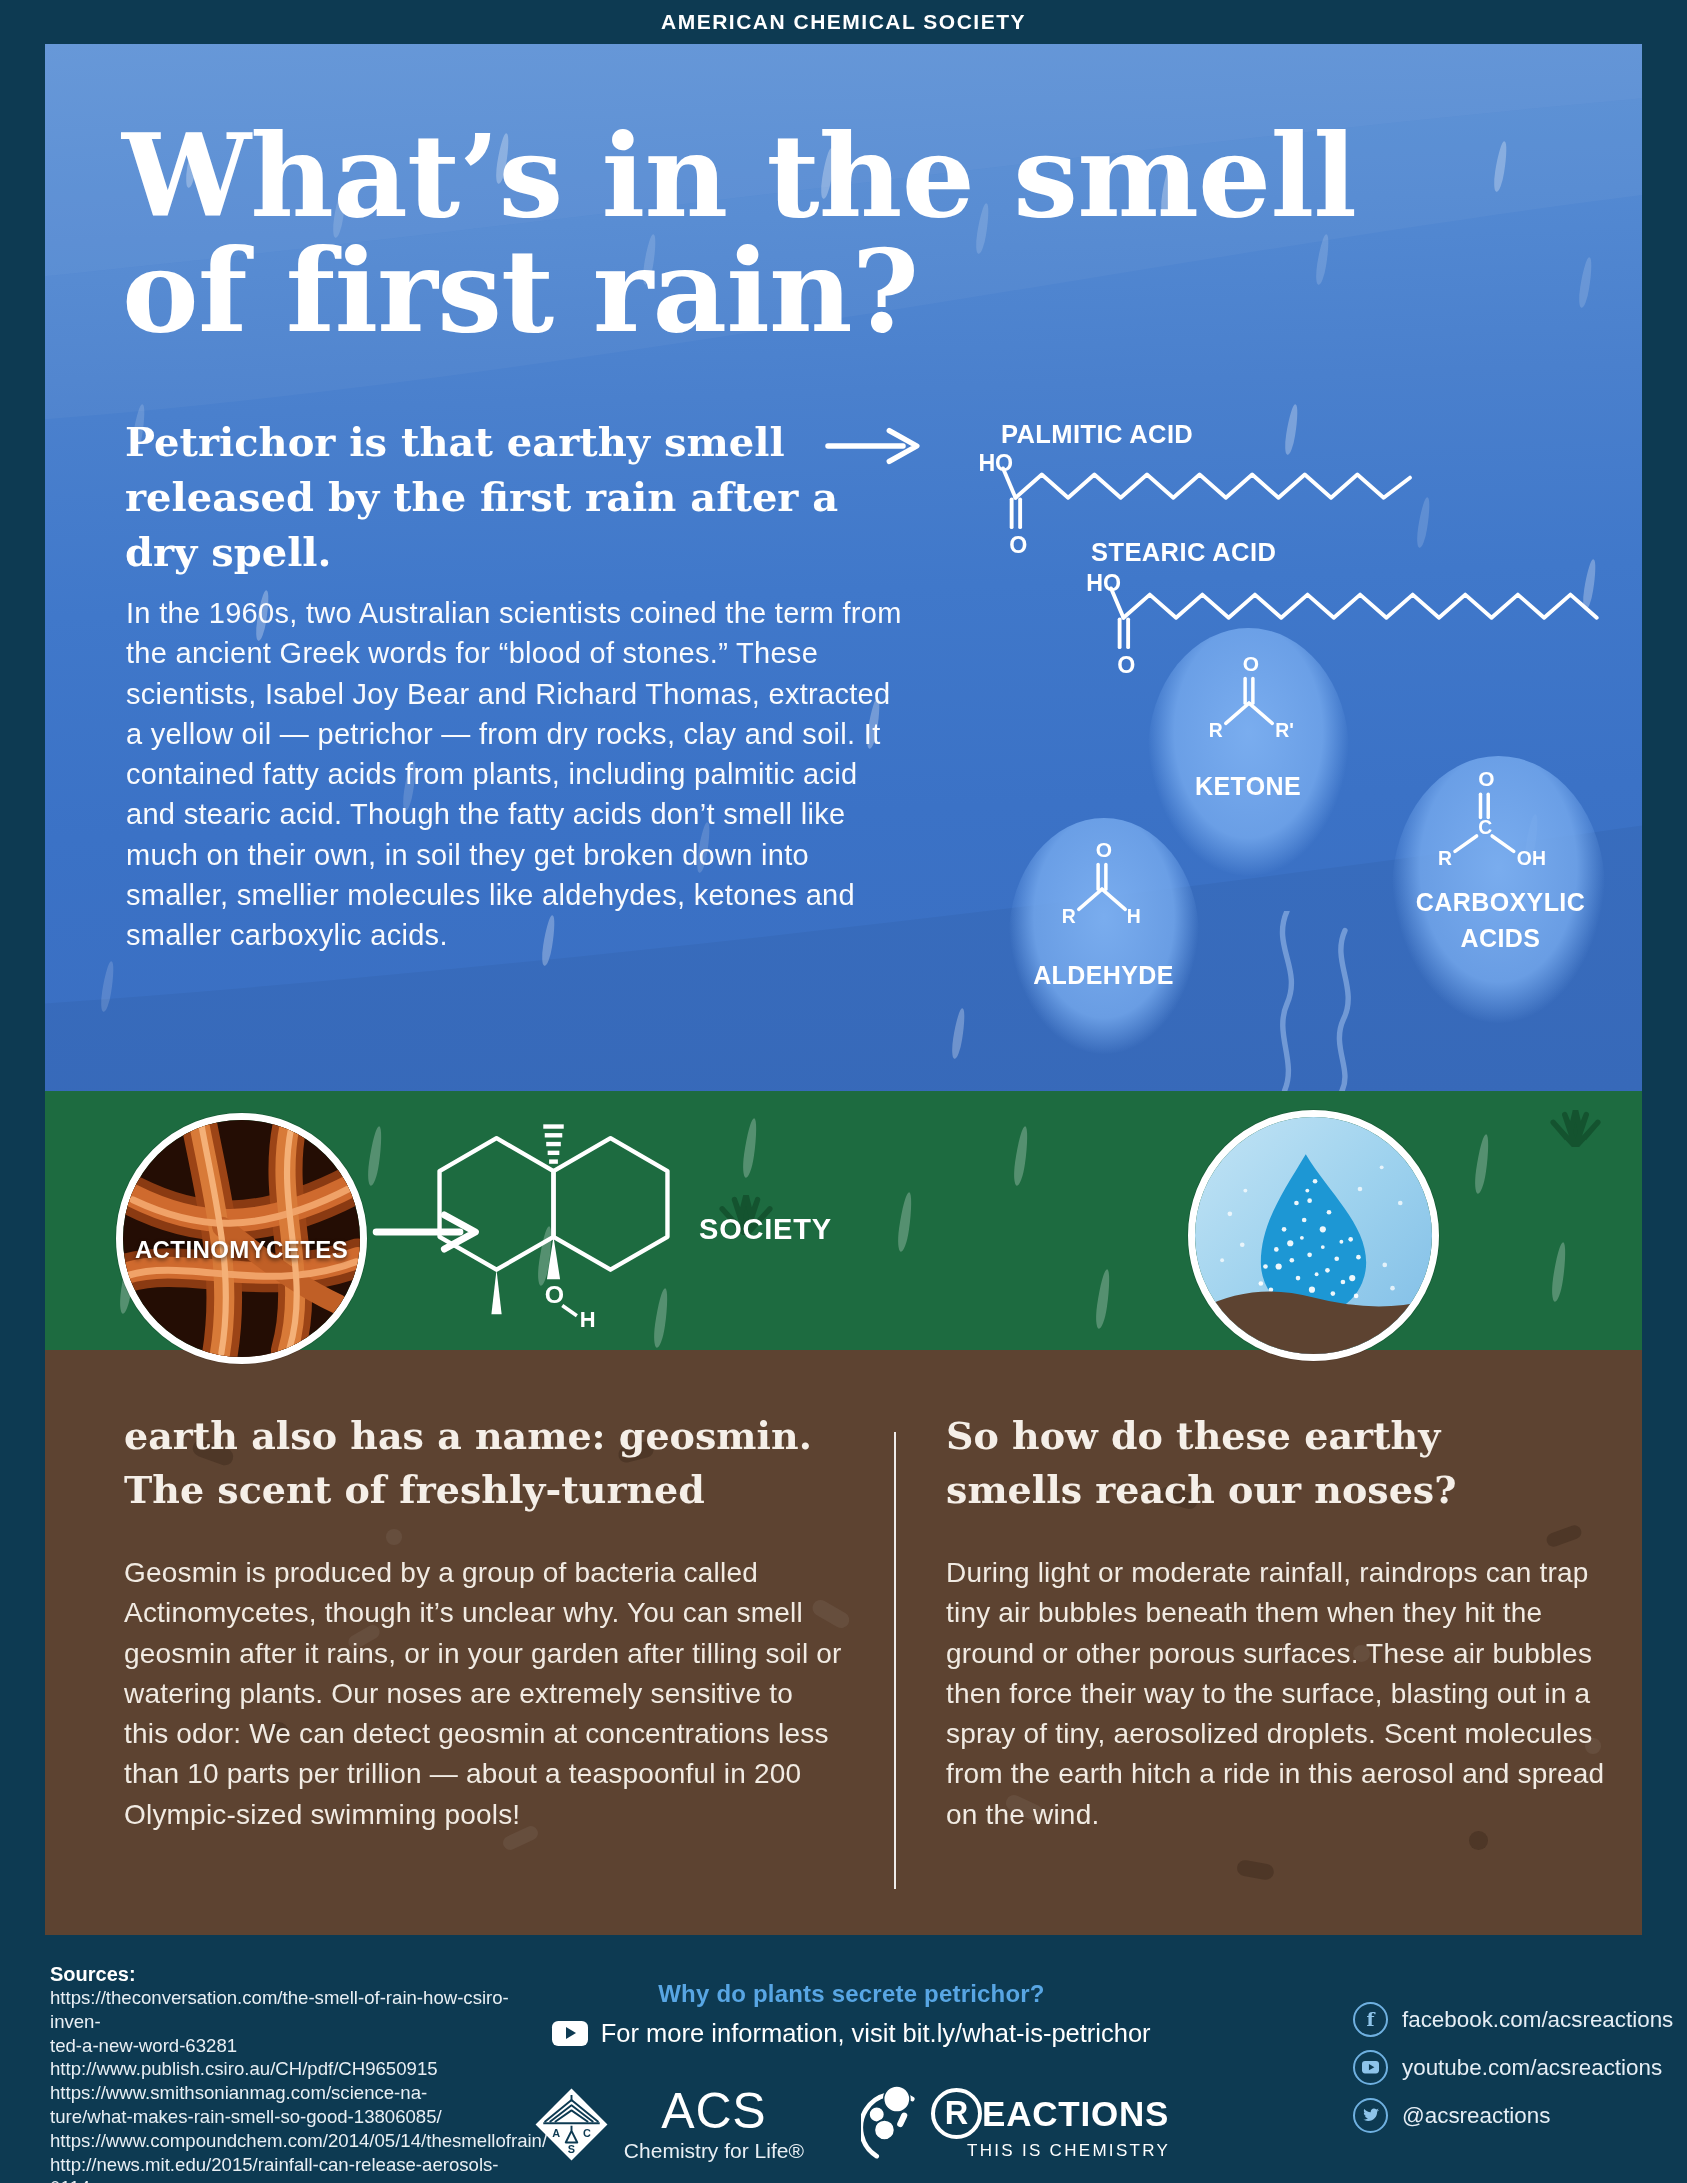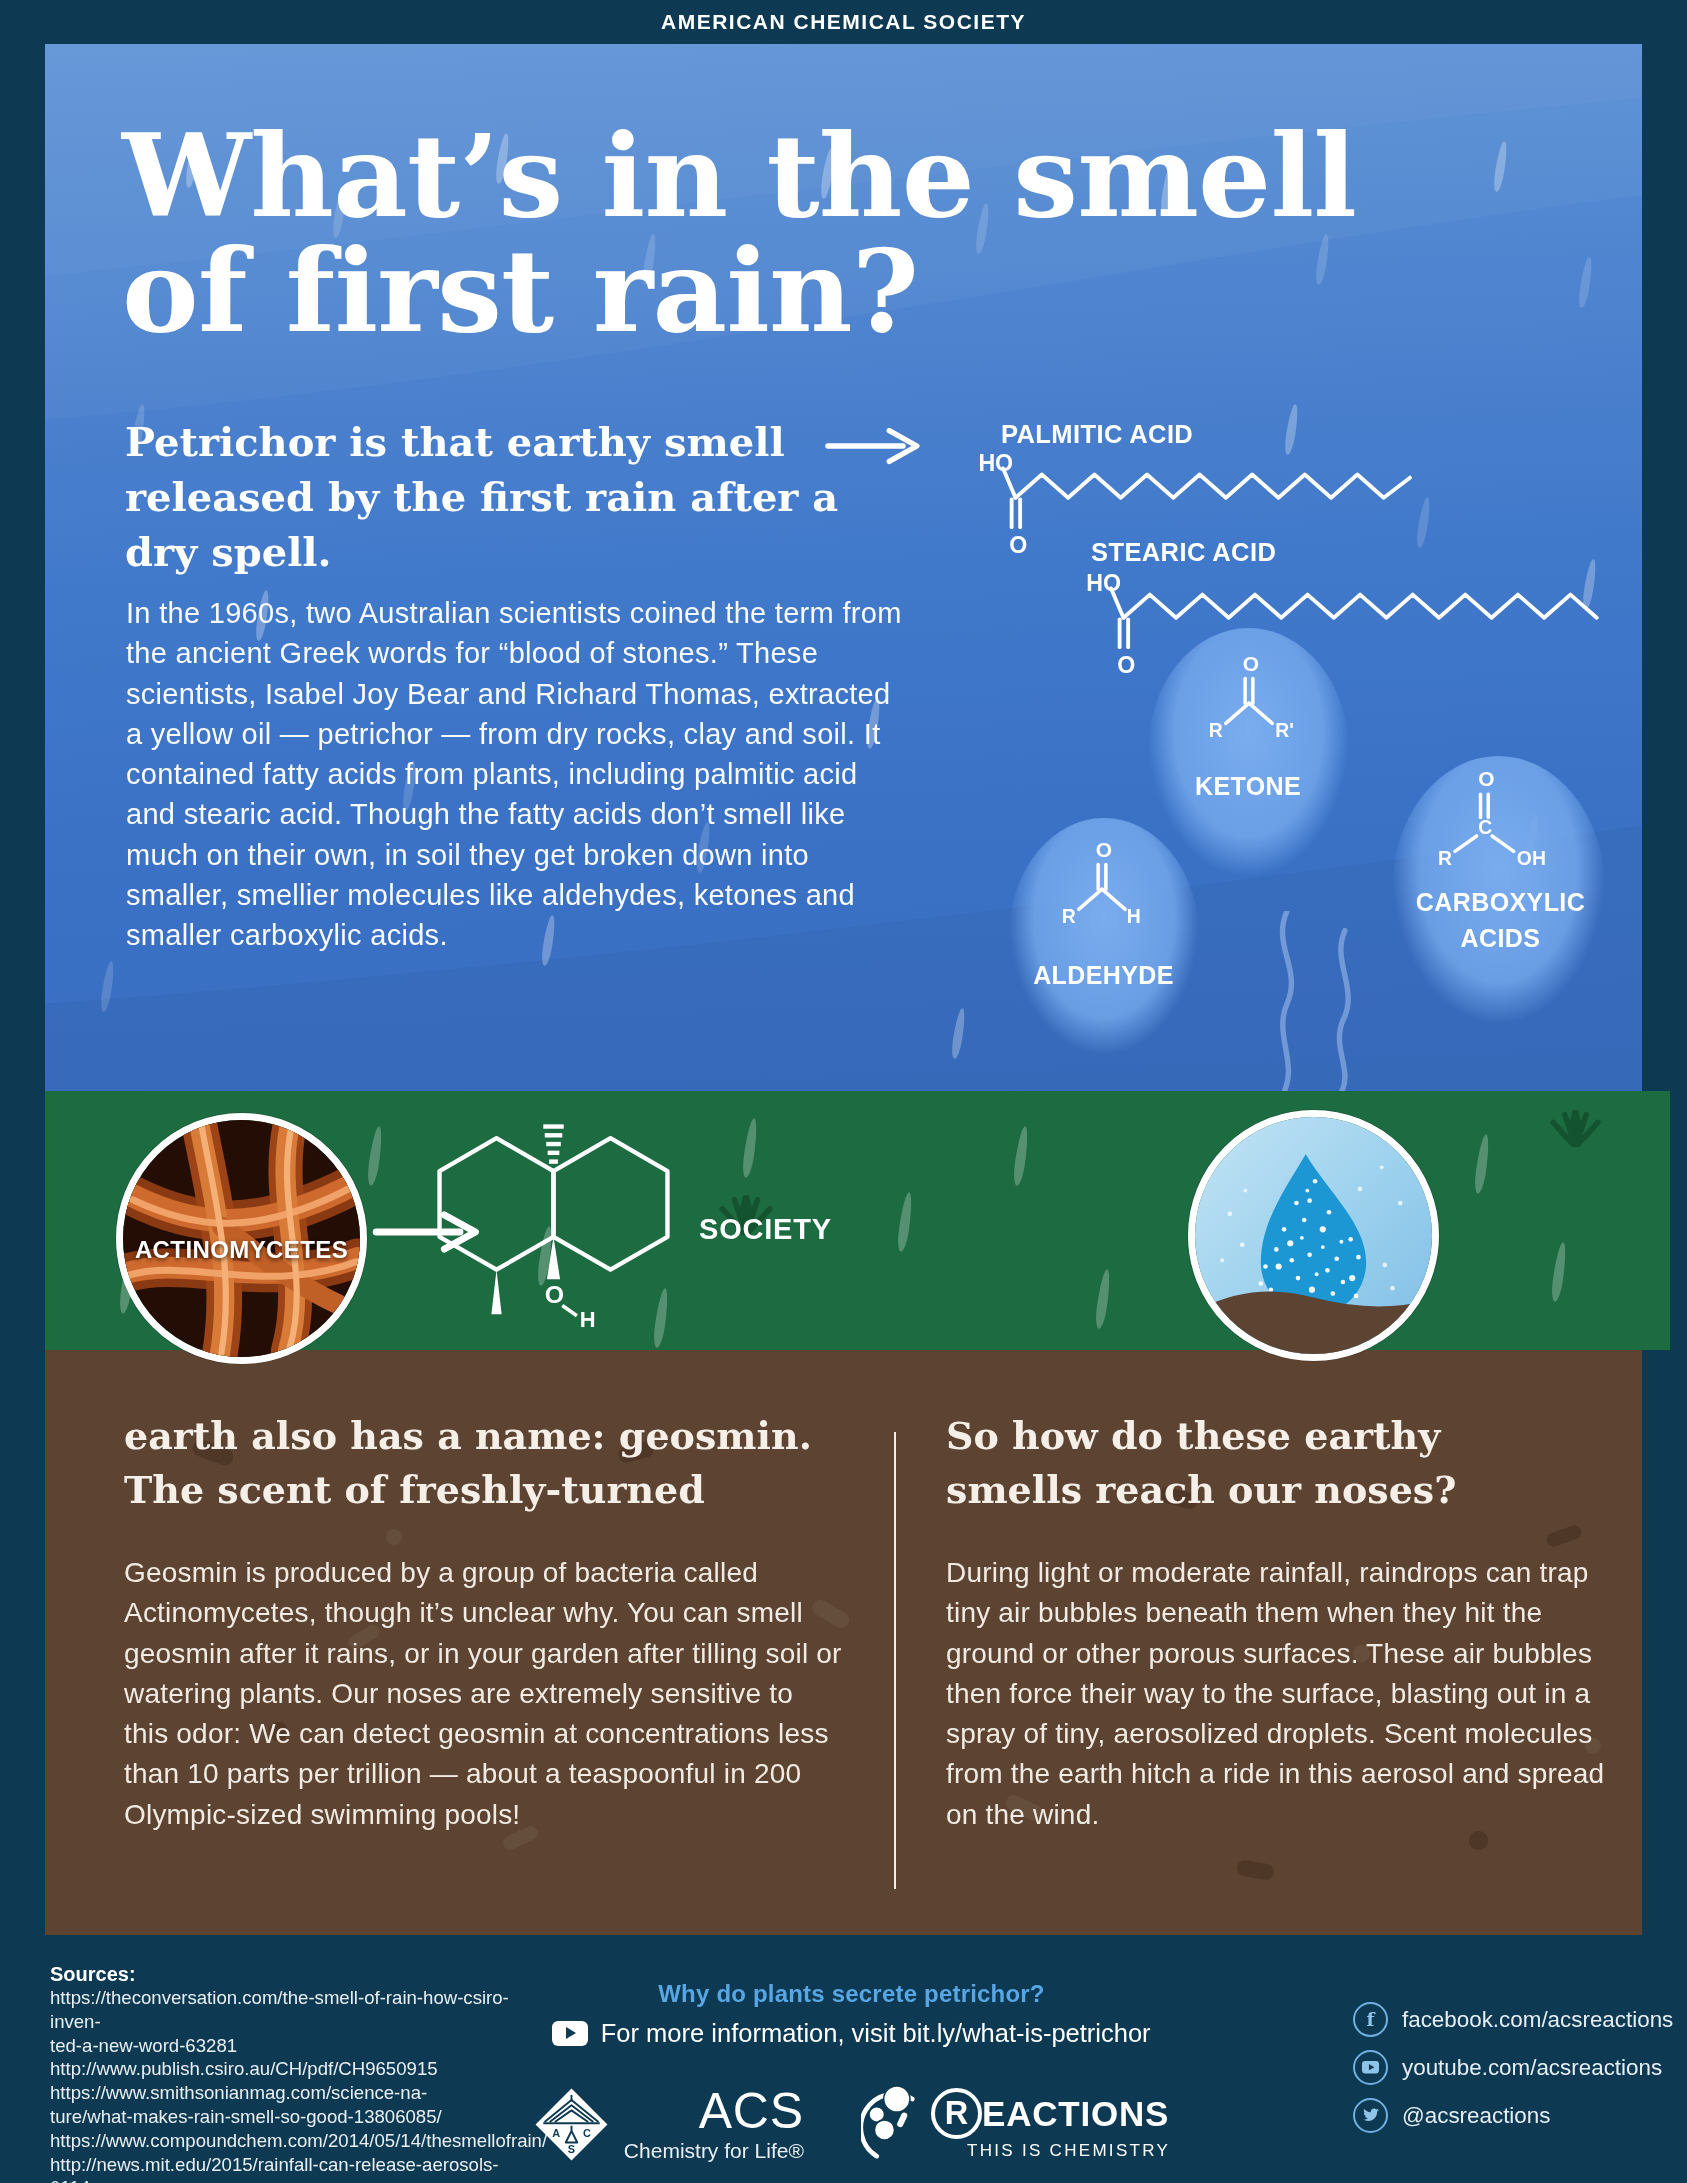--- a/index.html
+++ b/index.html
@@ -23,21 +23,21 @@
          font-size:115px;line-height:1.0;letter-spacing:-0.8px;}
   .lead{color:#ffffff;font-family:"DejaVu Serif",serif;font-weight:600;
         font-size:40px;line-height:1.38;}
   .intro{color:rgba(255,255,255,.97);font-size:29px;line-height:1.39;letter-spacing:0.3px;}
   .mol-label{color:#ffffff;font-weight:bold;font-size:25.5px;letter-spacing:0.4px;white-space:nowrap;}
   .bubble{position:absolute;border-radius:50%;
           background:radial-gradient(ellipse at 50% 42%,rgba(125,176,241,.95) 0%,rgba(118,170,238,.8) 52%,rgba(118,170,238,0) 71%);}
   .bubble-label{color:#ffffff;font-weight:bold;font-size:25px;text-align:center;letter-spacing:0.4px;line-height:1.45;}
 
   
-  .ground{position:absolute;left:45px;top:1091px;width:1597px;height:259px;background:#1d6b40;z-index:3;padding-left:28px;}
+  .ground{position:absolute;left:45px;top:1091px;width:1597px;height:259px;background:#1d6b40;z-index:3;}
   .gstreak{position:absolute;width:10px;height:60px;background:rgba(255,255,255,.25);
            border-radius:50% 50% 50% 50%/62% 62% 38% 38%;transform:rotate(8deg);}
   .circle-photo{position:absolute;border-radius:50%;border:7px solid #ffffff;overflow:hidden;
                 box-shadow:0 0 0 0.8px rgba(0,0,0,.15);}
   .act-label{position:absolute;left:0;right:0;top:116px;text-align:center;color:#ffffff;
              font-weight:bold;font-size:24px;letter-spacing:0.4px;text-shadow:0 1.5px 4.6px rgba(0,0,0,.65);}
   .geo-label{color:#ffffff;font-weight:bold;font-size:29px;letter-spacing:0.8px;}
 
   
   .soil{position:absolute;left:45px;top:1351px;width:1597px;height:584px;background:#5d4331;z-index:2;}
@@ -410,21 +410,21 @@
               <path d="M60,14 L60,24"></path>
               <line x1="16" y1="58" x2="104" y2="58"></line>
               <path d="M60,62 L60,70 M60,70 L51,88 L69,88 Z"></path>
             </g>
             <g fill="#0d3a52" font-weight="bold" font-size="17">
               <text x="30" y="80">A</text>
               <text x="78" y="80">C</text>
               <text x="54" y="104">S</text>
             </g>
           </svg>
-          <div style="text-align:right;">
+          <div style="text-align:center;">
             <div class="acs-text-big">ACS</div>
             <div class="acs-tag">Chemistry for Life®</div>
           </div>
         </div>
 
         <div class="rx-wrap">
           <svg width="67" height="85" viewBox="0 0 86 110">
             <g fill="none" stroke="#ffffff" stroke-width="6">
               <path d="M20,96 A42,42 0 0 1 66,22" stroke-linecap="round"></path>
             </g>

